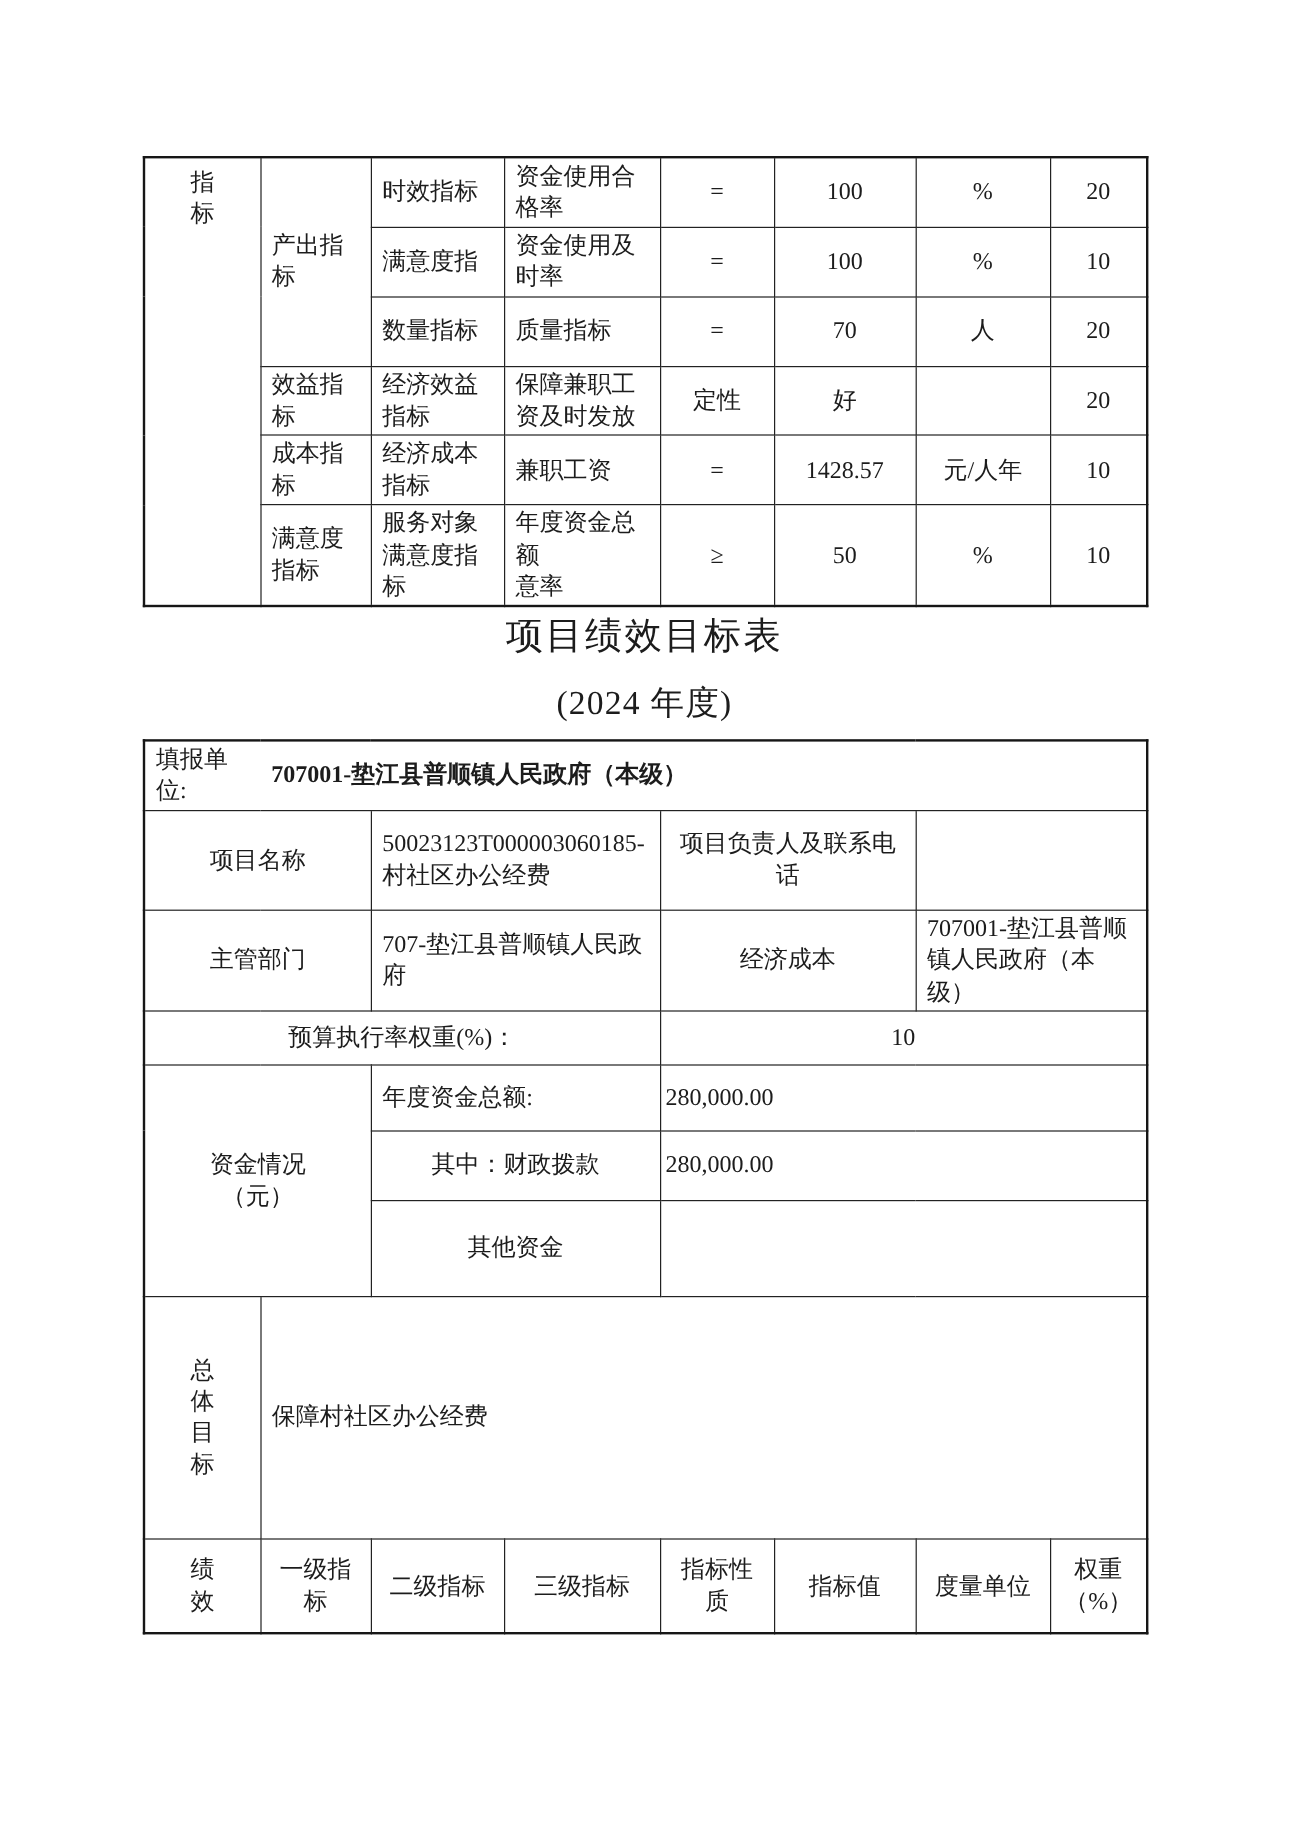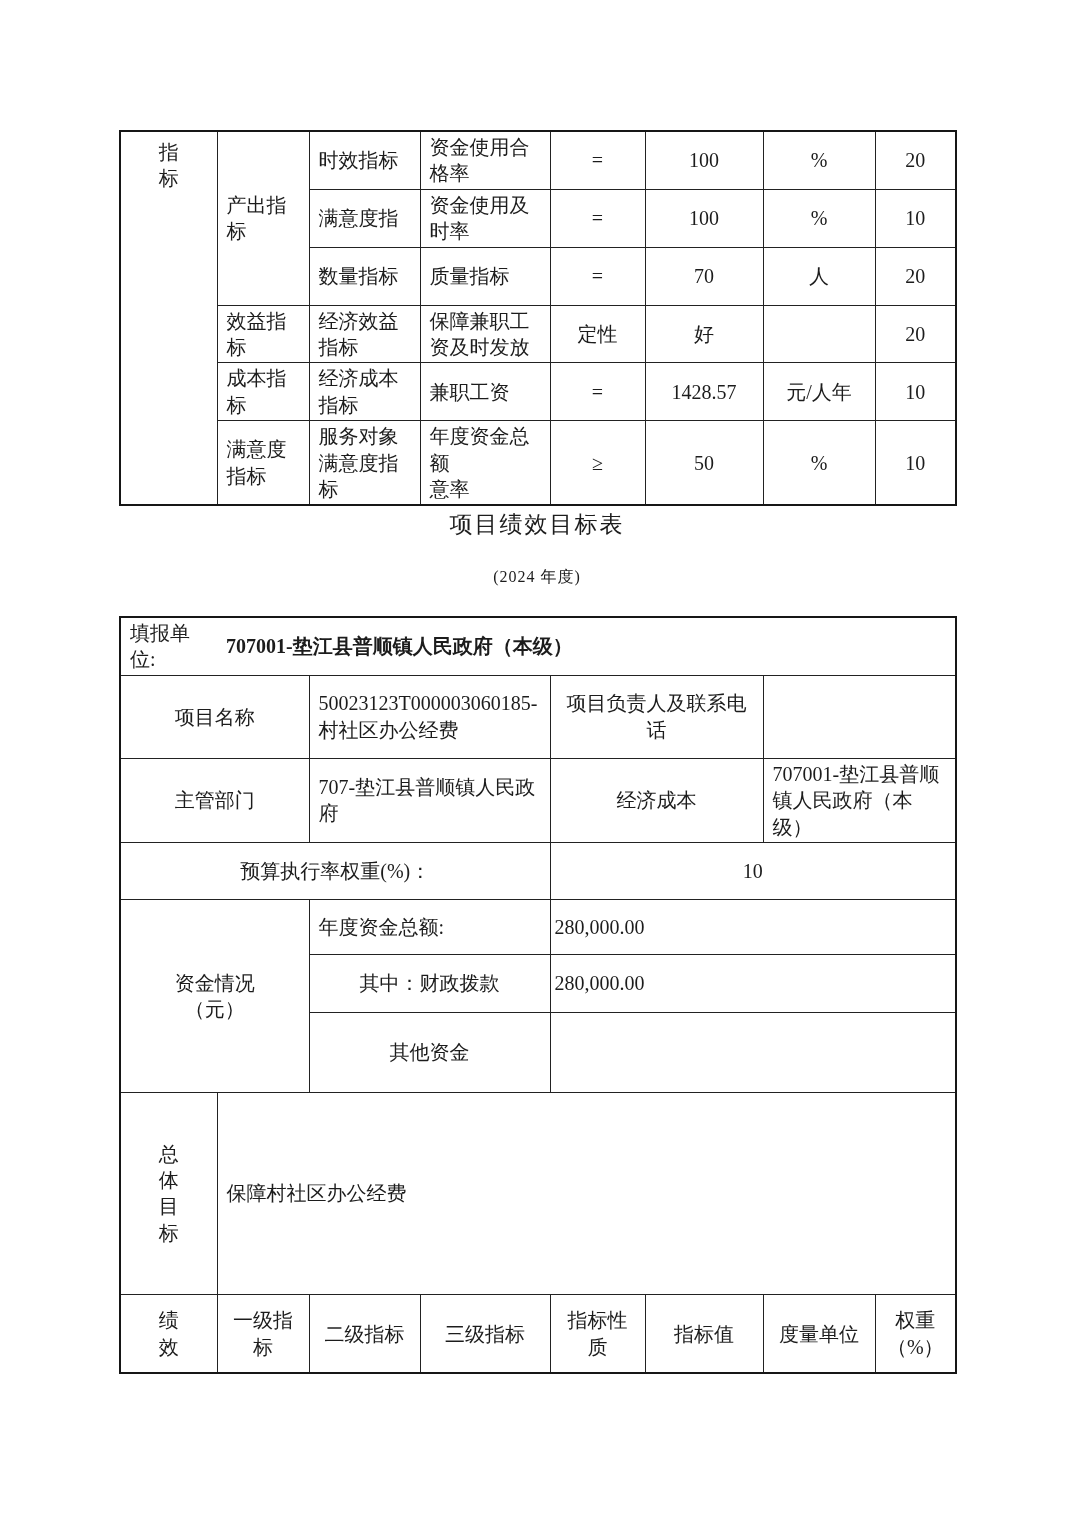--- a/index.html
+++ b/index.html
@@ -2,25 +2,25 @@
 <html><head>
 <meta charset="utf-8">
 <style>
   html,body{margin:0;padding:0;}
   body{
     width:1074px;height:1520px;background:#ffffff;position:relative;
     font-family:"Liberation Serif","DejaVu Serif",serif;color:#1c1c1c;
   }
   .doc-title{
     position:absolute;left:0;top:509px;width:1074px;text-align:center;
-    font-size:23px;letter-spacing:2px;
+    font-size:31px;letter-spacing:2px;
   }
   .doc-subtitle{
     position:absolute;left:0;top:567px;width:1074px;text-align:center;
-    font-size:16px;letter-spacing:1px;
+    font-size:28px;letter-spacing:1px;
   }
   table{
     border-collapse:collapse;table-layout:fixed;position:absolute;left:119px;
     background:#fff;border:2px solid #161616;
   }
   #t1{top:130px;width:836px;}
   #t2{top:616px;width:836px;}
   td{
     border:1px solid #222;white-space:pre-line;font-size:20px;line-height:1.32;
     text-align:center;vertical-align:middle;padding:2px 4px;overflow:hidden;
@@ -144,21 +144,21 @@
     <td colspan="2"></td>
   </tr>
   <tr style="height:82px">
     <td colspan="2">主管部门</td>
     <td colspan="2" class="l">707-垫江县普顺镇人民政
 府</td>
     <td colspan="2">经济成本</td>
     <td colspan="2" class="l">707001-垫江县普顺
 镇人民政府（本级）</td>
   </tr>
-  <tr style="height:57px">
+  <tr style="height:45px">
     <td colspan="4">预算执行率权重(%)：</td>
     <td colspan="4">10</td>
   </tr>
   <tr style="height:55px">
     <td colspan="2" rowspan="3">资金情况
 （元）</td>
     <td colspan="2" class="l">年度资金总额:</td>
     <td colspan="4" class="r">280,000.00</td>
   </tr>
   <tr style="height:58px">

